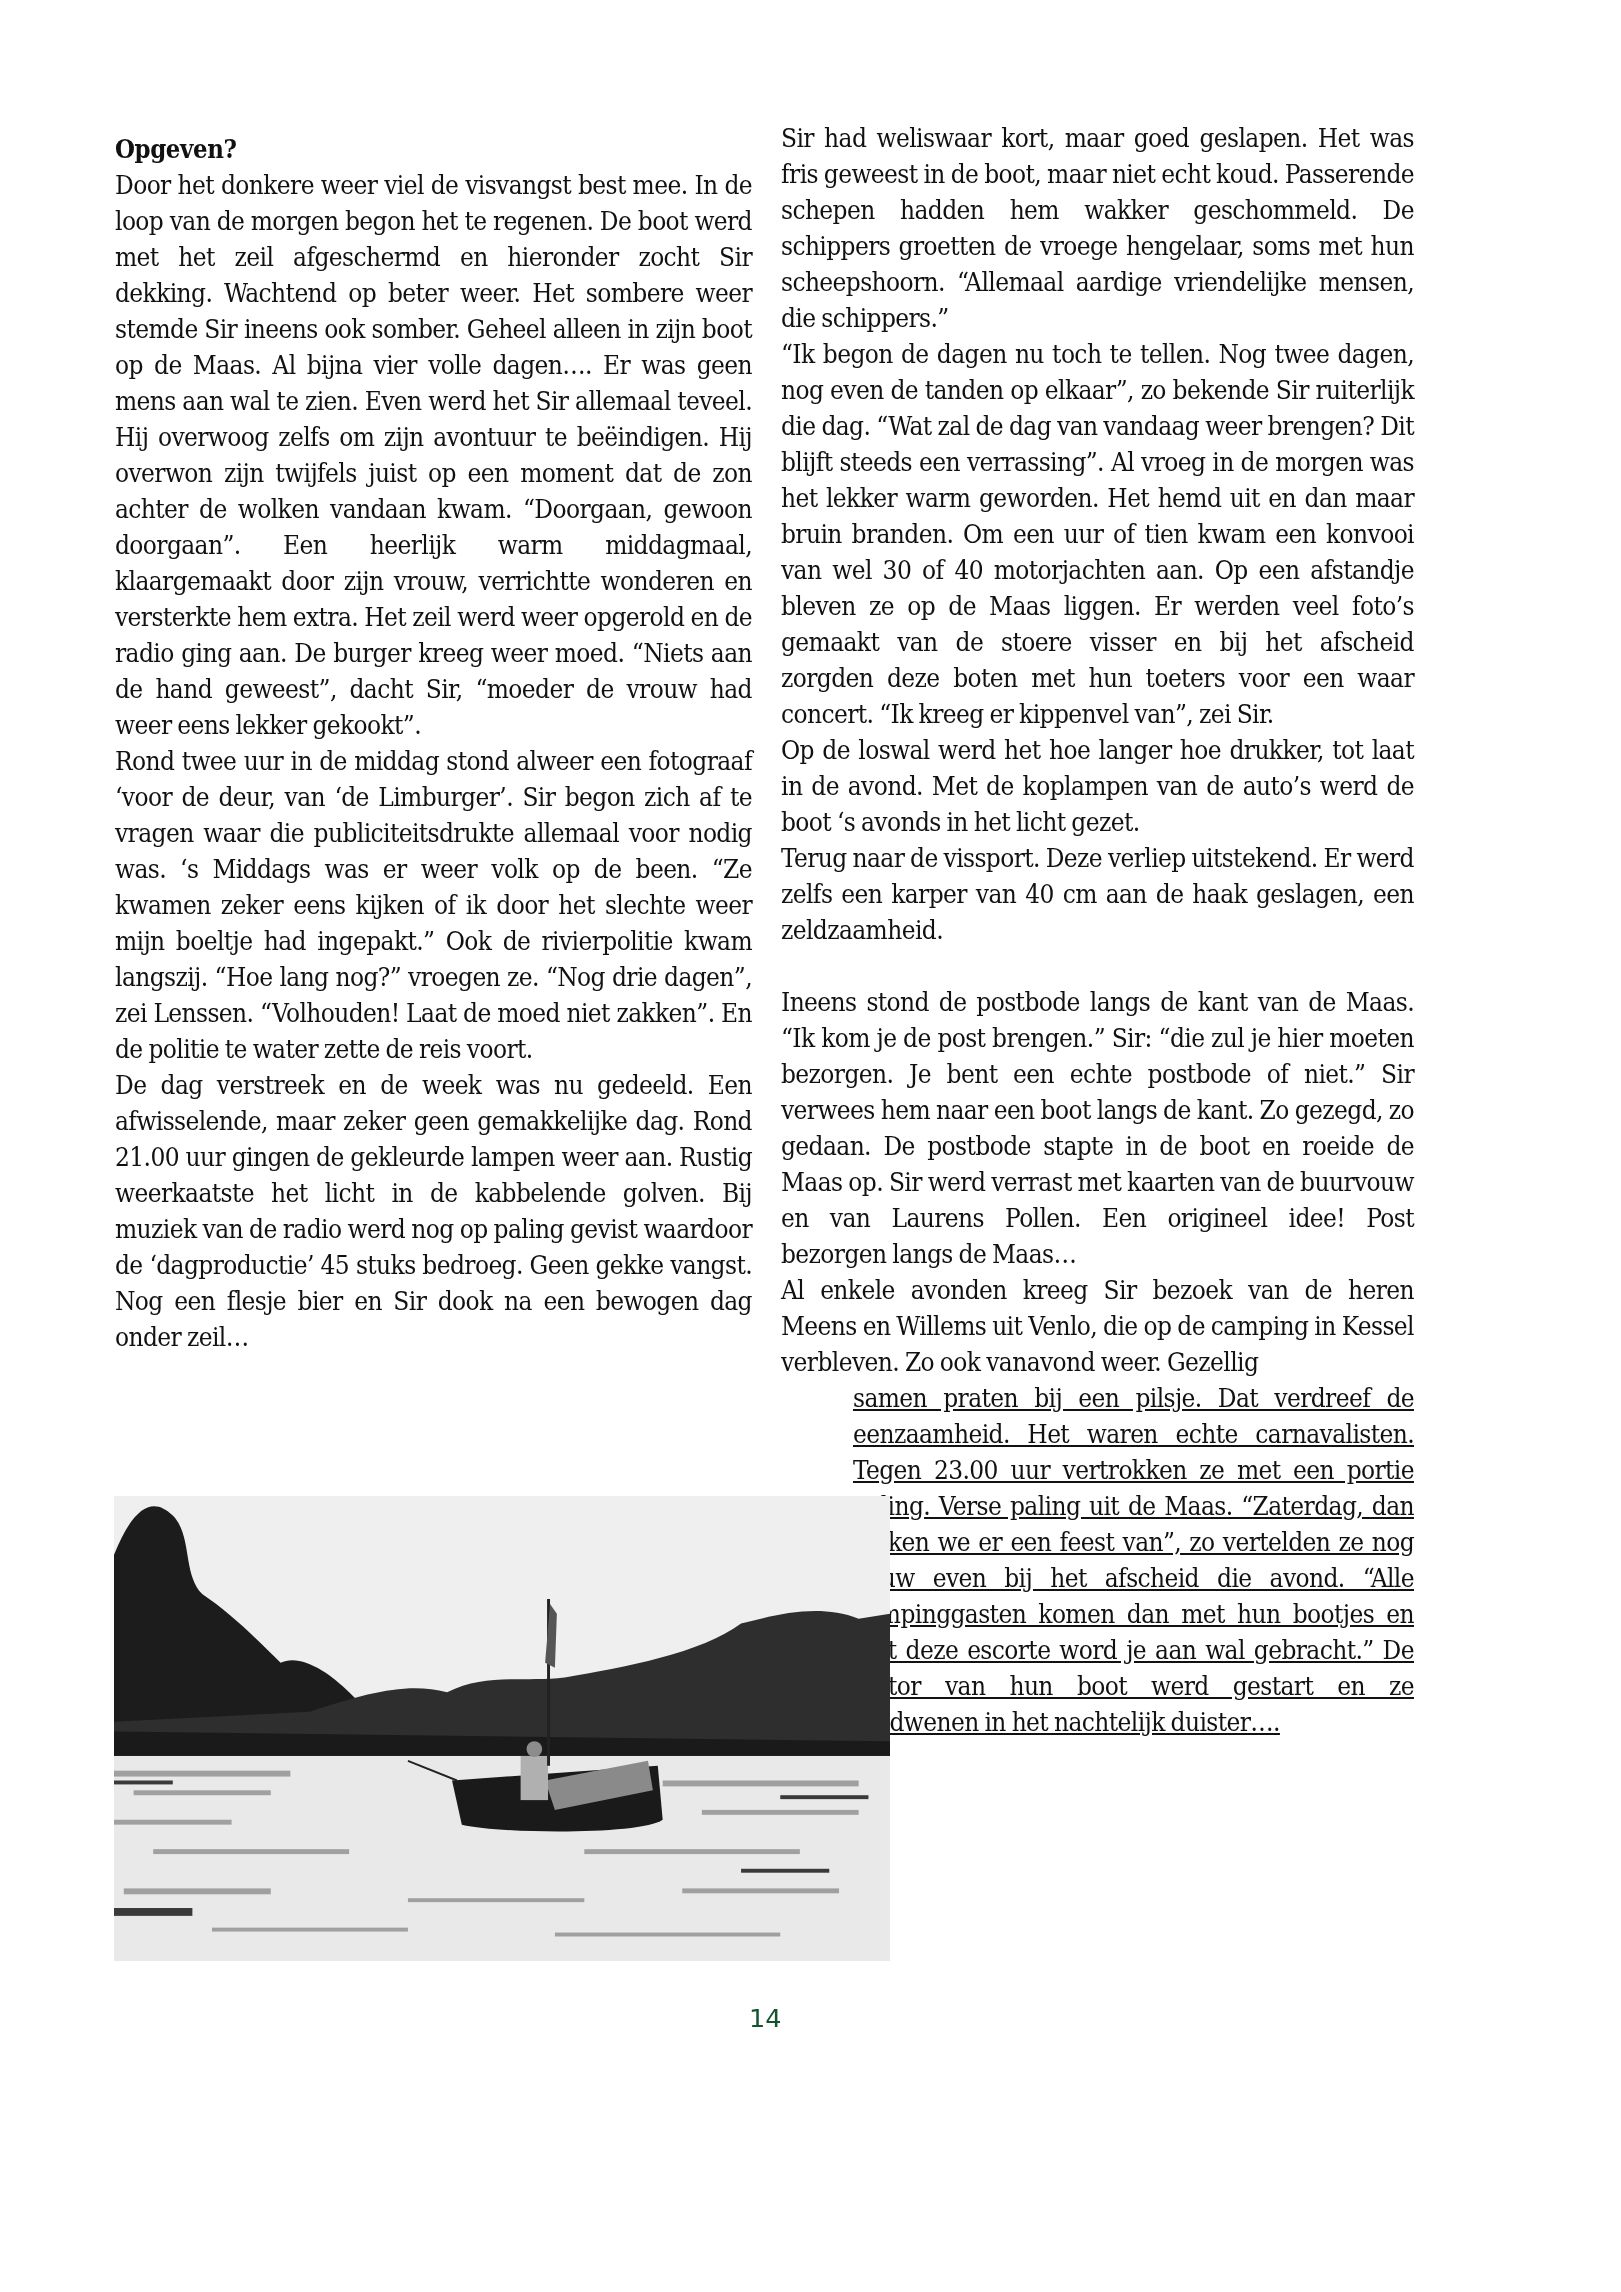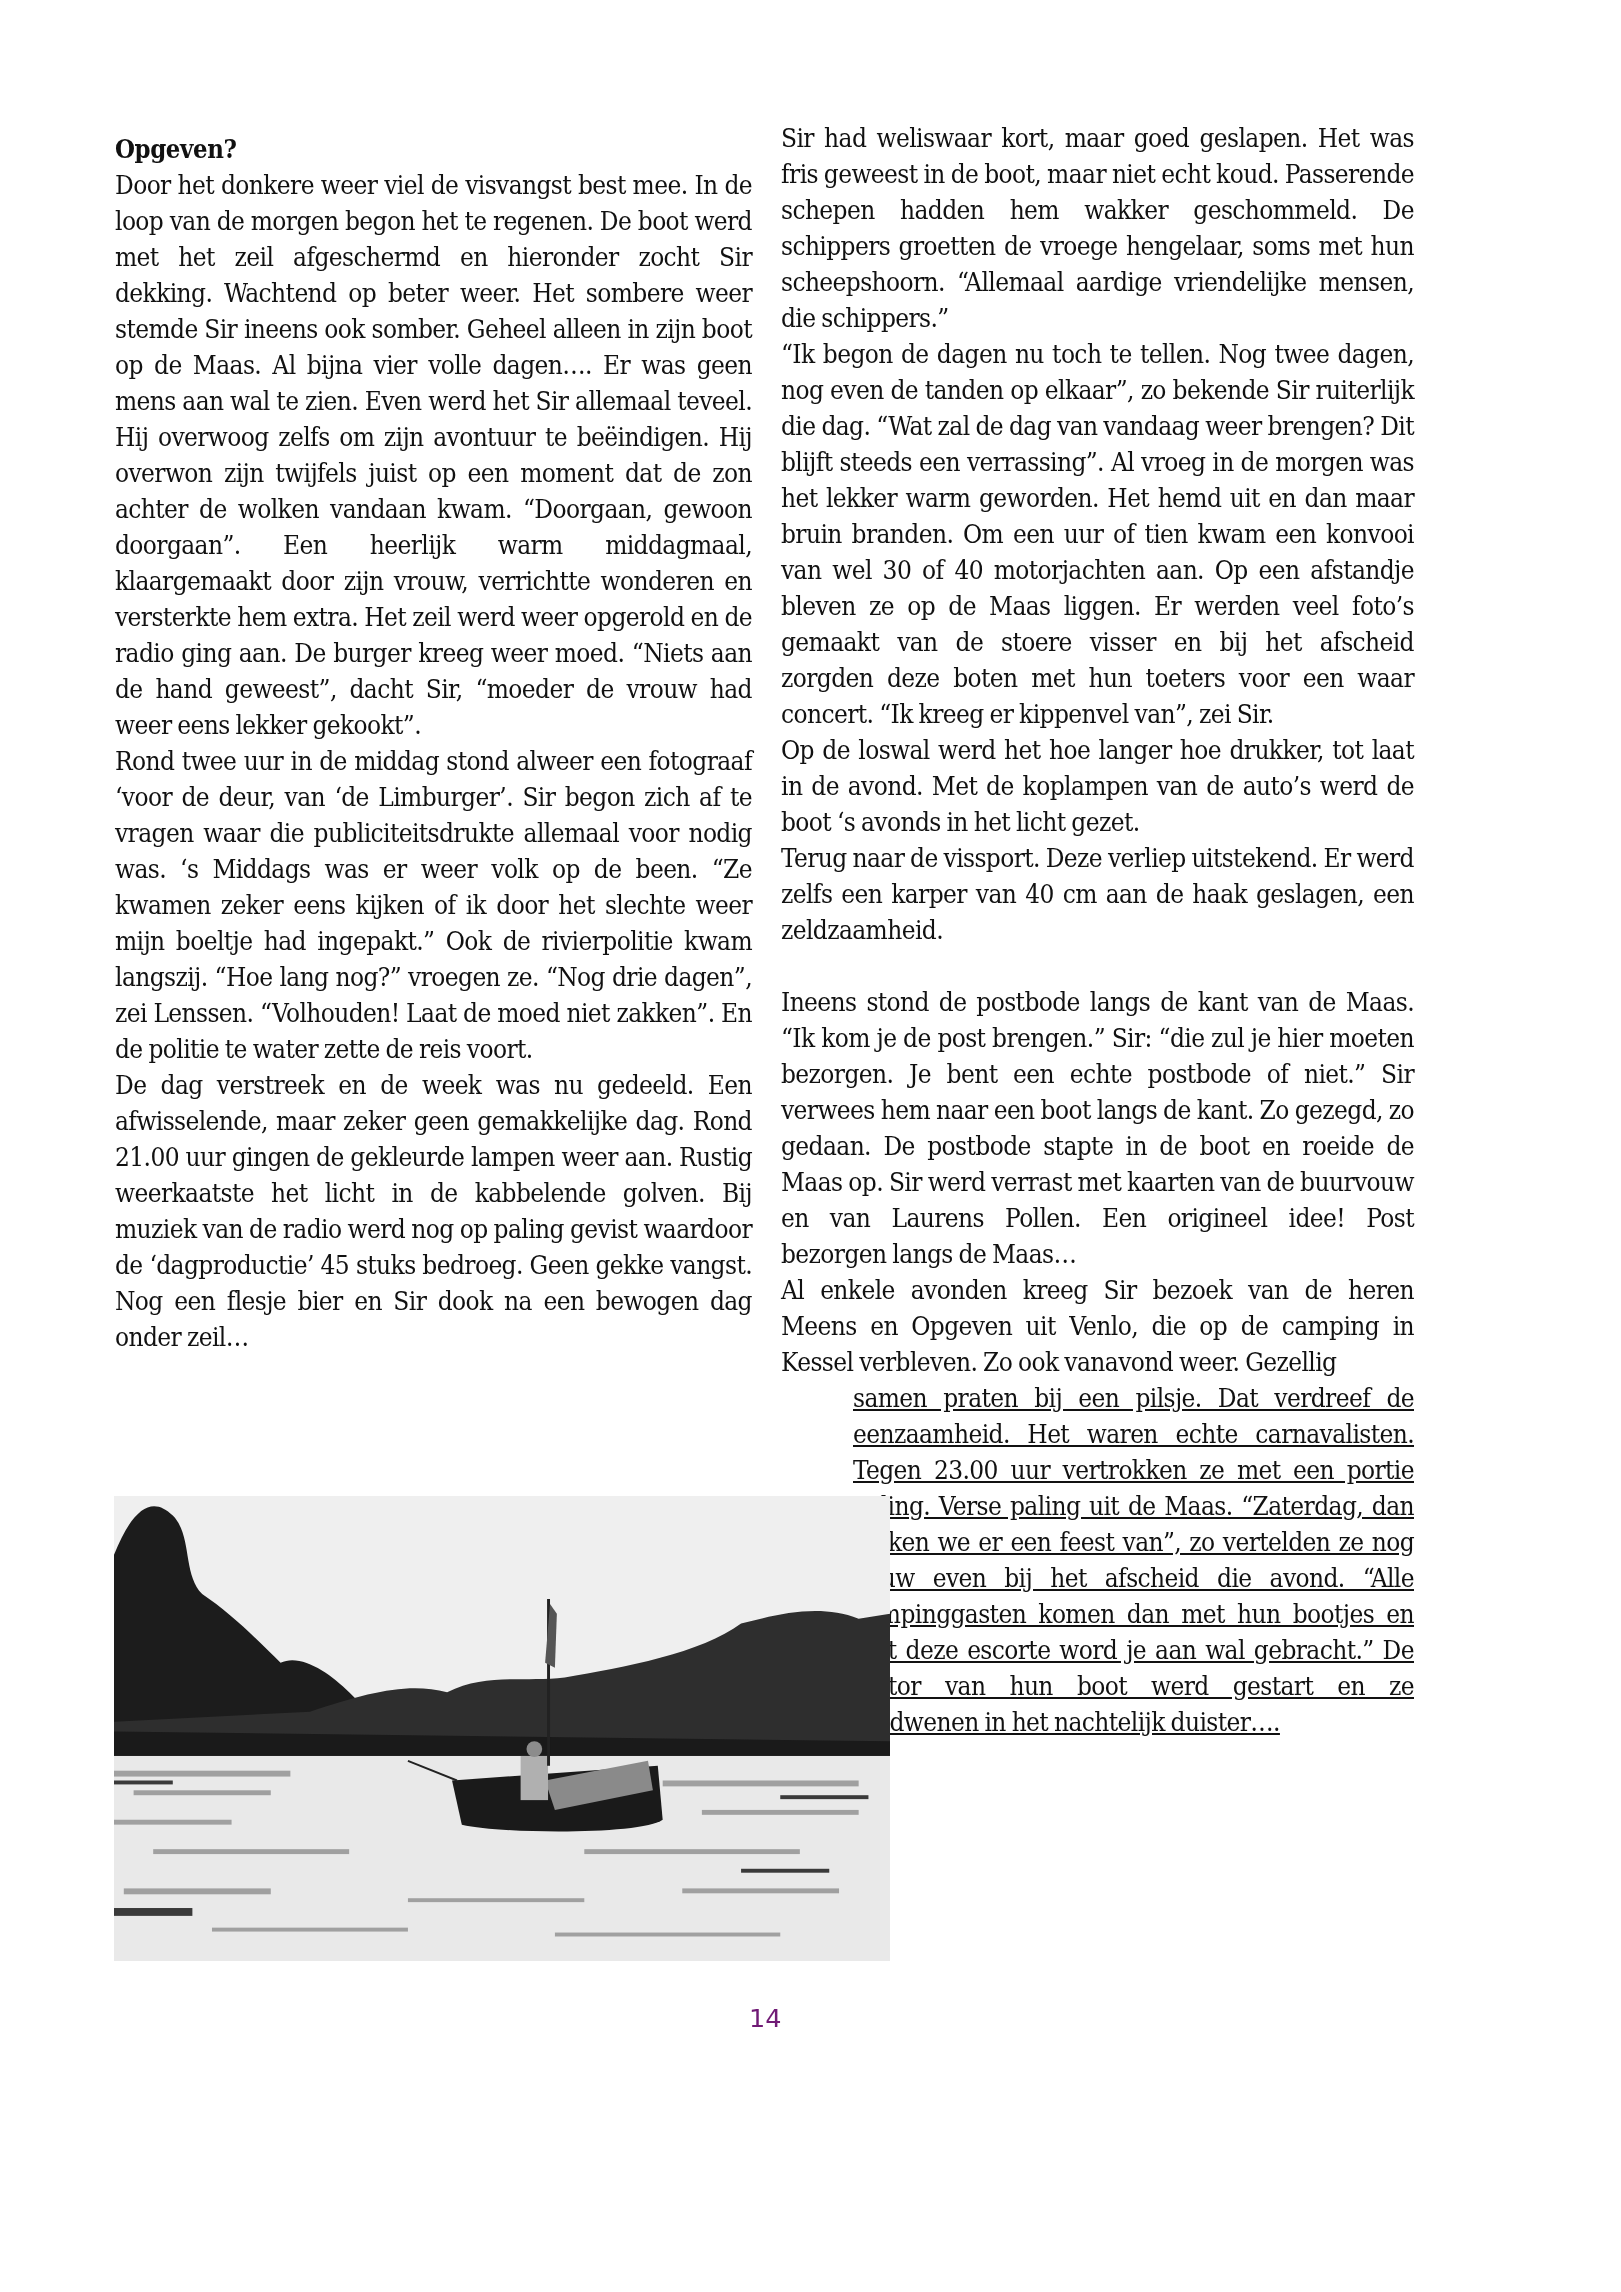--- a/index.html
+++ b/index.html
@@ -8,40 +8,40 @@
     .col { position: absolute; font-size: 26px; line-height: 36px; text-align: justify;
            letter-spacing: -0.6px; word-spacing: -1px; font-stretch: condensed; }
     .col-left { left: 115px; top: 131px; width: 637px; }
     .col-right { left: 781px; top: 120px; width: 633px; }
     .heading { font-weight: bold; margin: 0; font-size: 25.5px; letter-spacing: -0.4px; }
     .para { margin: 0; }
     .gap { height: 36px; }
     .indent-block { margin-left: 72px; text-decoration: underline; }
     .photo { position: absolute; left: 114px; top: 1496px; width: 776px; height: 465px; background: #efefef; overflow: hidden; }
     .photo svg { display: block; width: 100%; height: 100%; }
-    .page-number { position: absolute; left: 749px; top: 2003px; font-family: "DejaVu Sans", "Liberation Sans", sans-serif; font-size: 25.5px; color: #701a75; }
+    .page-number { position: absolute; left: 749px; top: 2003px; font-family: "DejaVu Sans", "Liberation Sans", sans-serif; font-size: 25.5px; color: #14532d; }
   </style>
 </head>
 <body>
 
 <div class="col col-left">
   <h2 class="heading">Opgeven?</h2>
   <p class="para">Door het donkere weer viel de visvangst best mee. In de loop van de morgen begon het te regenen. De boot werd met het zeil afgeschermd en hieronder zocht Sir dekking. Wachtend op beter weer. Het sombere weer stemde Sir ineens ook somber. Geheel alleen in zijn boot op de Maas. Al bijna vier volle dagen…. Er was geen mens aan wal te zien. Even werd het Sir allemaal teveel. Hij overwoog zelfs om zijn avontuur te beëindigen. Hij overwon zijn twijfels juist op een moment dat de zon achter de wolken vandaan kwam. “Doorgaan, gewoon doorgaan”. Een heerlijk warm middagmaal, klaargemaakt door zijn vrouw, verrichtte wonderen en versterkte hem extra. Het zeil werd weer opgerold en de radio ging aan. De burger kreeg weer moed. “Niets aan de hand geweest”, dacht Sir, “moeder de vrouw had weer eens lekker gekookt”.</p>
   <p class="para">Rond twee uur in de middag stond alweer een fotograaf ‘voor de deur, van ‘de Limburger’. Sir begon zich af te vragen waar die publiciteitsdrukte allemaal voor nodig was. ‘s Middags was er weer volk op de been. “Ze kwamen zeker eens kijken of ik door het slechte weer mijn boeltje had ingepakt.” Ook de rivierpolitie kwam langszij. “Hoe lang nog?” vroegen ze. “Nog drie dagen”, zei Lenssen. “Volhouden! Laat de moed niet zakken”. En de politie te water zette de reis voort.</p>
   <p class="para">De dag verstreek en de week was nu gedeeld. Een afwisselende, maar zeker geen gemakkelijke dag. Rond 21.00 uur gingen de gekleurde lampen weer aan. Rustig weerkaatste het licht in de kabbelende golven. Bij muziek van de radio werd nog op paling gevist waardoor de ‘dagproductie’ 45 stuks bedroeg. Geen gekke vangst. Nog een flesje bier en Sir dook na een bewogen dag onder zeil…</p>
 </div>
 
 <div class="col col-right">
   <p class="para">Sir had weliswaar kort, maar goed geslapen. Het was fris geweest in de boot, maar niet echt koud. Passerende schepen hadden hem wakker geschommeld. De schippers groetten de vroege hengelaar, soms met hun scheepshoorn. “Allemaal aardige vriendelijke mensen, die schippers.”</p>
   <p class="para">“Ik begon de dagen nu toch te tellen. Nog twee dagen, nog even de tanden op elkaar”, zo bekende Sir ruiterlijk die dag. “Wat zal de dag van vandaag weer brengen? Dit blijft steeds een verrassing”. Al vroeg in de morgen was het lekker warm geworden. Het hemd uit en dan maar bruin branden. Om een uur of tien kwam een konvooi van wel 30 of 40 motorjachten aan. Op een afstandje bleven ze op de Maas liggen. Er werden veel foto’s gemaakt van de stoere visser en bij het afscheid zorgden deze boten met hun toeters voor een waar concert. “Ik kreeg er kippenvel van”, zei Sir.</p>
   <p class="para">Op de loswal werd het hoe langer hoe drukker, tot laat in de avond. Met de koplampen van de auto’s werd de boot ‘s avonds in het licht gezet.</p>
   <p class="para">Terug naar de vissport. Deze verliep uitstekend. Er werd zelfs een karper van 40 cm aan de haak geslagen, een zeldzaamheid.</p>
   <div class="gap"></div>
   <p class="para">Ineens stond de postbode langs de kant van de Maas. “Ik kom je de post brengen.” Sir: “die zul je hier moeten bezorgen. Je bent een echte postbode of niet.” Sir verwees hem naar een boot langs de kant. Zo gezegd, zo gedaan. De postbode stapte in de boot en roeide de Maas op. Sir werd verrast met kaarten van de buurvouw en van Laurens Pollen. Een origineel idee! Post bezorgen langs de Maas…</p>
-  <p class="para">Al enkele avonden kreeg Sir bezoek van de heren Meens en Opgeven uit Venlo, die op de camping in Kessel verbleven. Zo ook vanavond weer. Gezellig</p>
+  <p class="para">Al enkele avonden kreeg Sir bezoek van de heren Meens en Willems uit Venlo, die op de camping in Kessel verbleven. Zo ook vanavond weer. Gezellig</p>
   <p class="para indent-block">samen praten bij een pilsje. Dat verdreef de eenzaamheid. Het waren echte carnavalisten. Tegen 23.00 uur vertrokken ze met een portie paling. Verse paling uit de Maas. “Zaterdag, dan maken we er een feest van”, zo vertelden ze nog gauw even bij het afscheid die avond. “Alle campinggasten komen dan met hun bootjes en met deze escorte word je aan wal gebracht.” De motor van hun boot werd gestart en ze verdwenen in het nachtelijk duister….</p>
 </div>
 
 <div class="photo">
   <svg viewBox="0 0 792 474" preserveAspectRatio="none">
     <rect x="0" y="0" width="792" height="474" fill="#efefef"></rect>
 
     <path d="M0,60 C20,10 40,0 60,20 C80,40 70,80 90,100 C120,120 150,150 170,170 C190,160 220,180 240,200 L250,210 L250,380 L0,380 Z" fill="#1c1c1c"></path>
 
     <path d="M0,230 L200,220 C260,200 300,190 340,200 C380,180 420,190 460,185 C520,175 600,160 640,130 C680,120 720,110 760,125 L792,120 L792,280 L0,265 Z" fill="#2e2e2e"></path>

